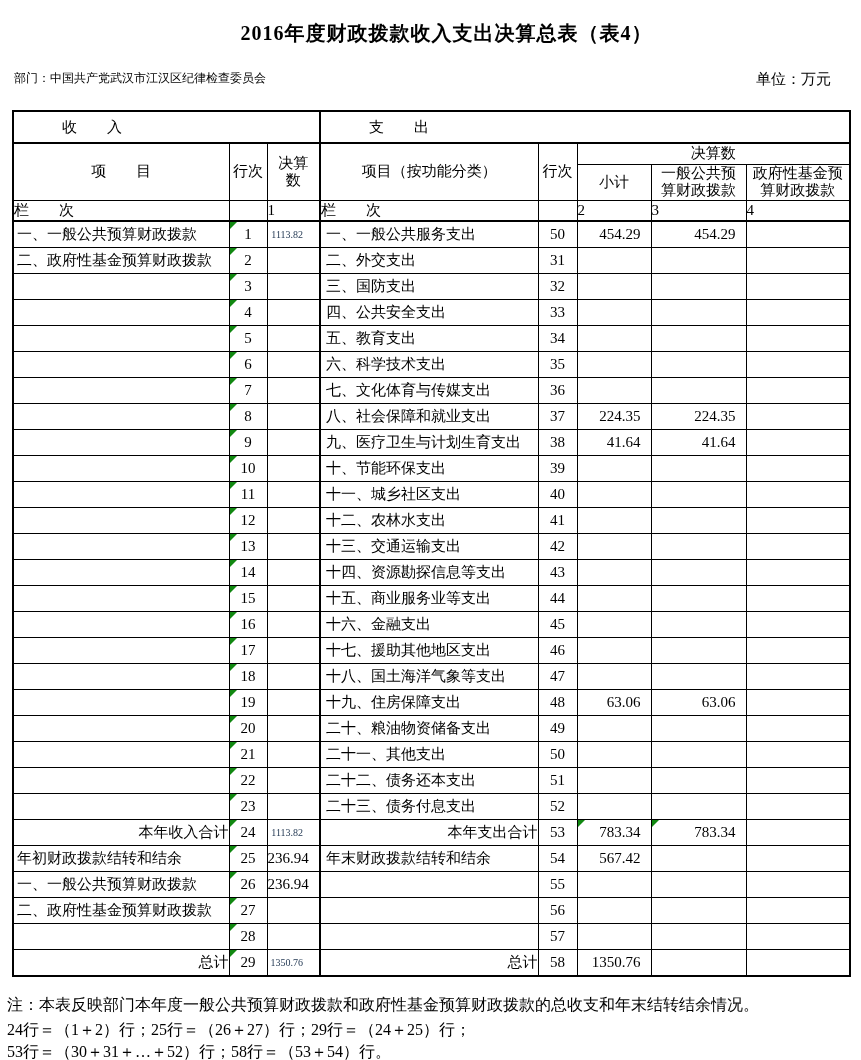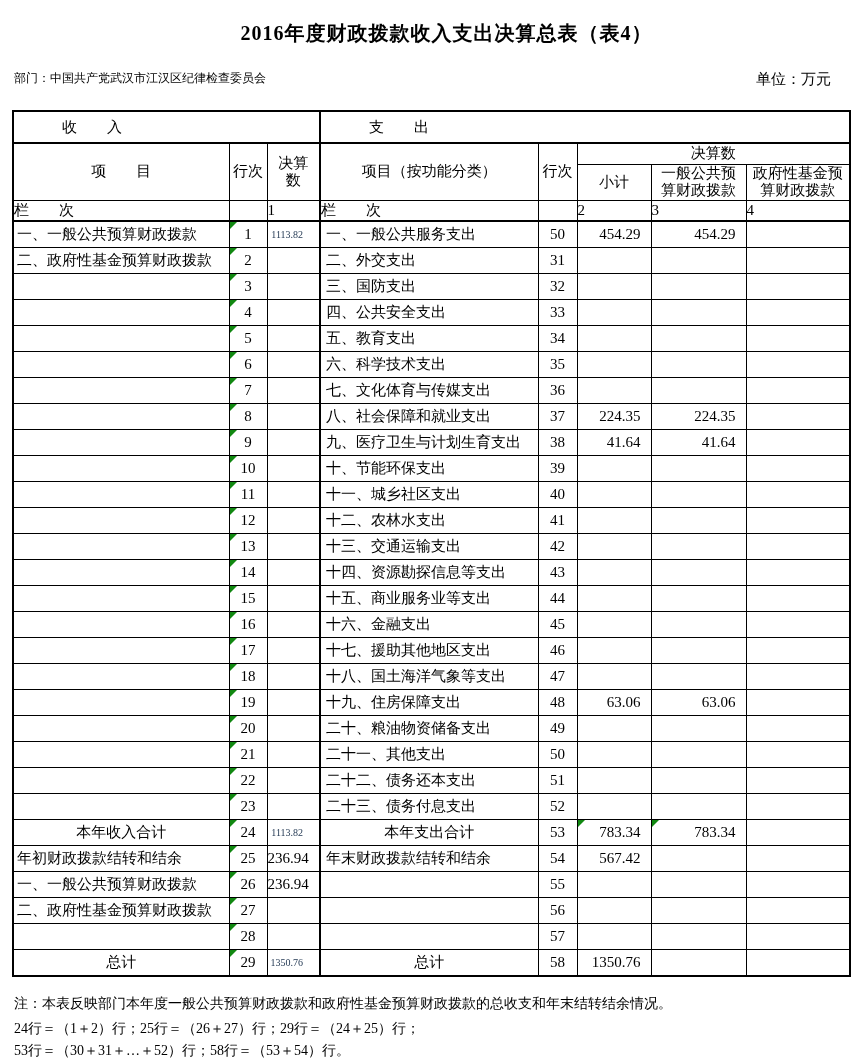--- a/index.html
+++ b/index.html
@@ -37,31 +37,31 @@
 
   .thickL { border-left:2px solid #000; }
   .wrapcell { white-space:normal; word-break:break-all; line-height:17px; padding:0 3px; }
   .iv-h { padding:0 6px; }
 
   td.c-ii { text-align:left; padding-left:3px; }
   td.c-ei { text-align:left; padding-left:5px;margin-left:24px; }
   td.c-il, td.c-el { text-align:center; }
   td.c-iv { text-align:right; padding-right:20px; }
   td.c-st, td.c-gb, td.c-gf { text-align:right; padding-right:10px; }
-  td.center { text-align:center; padding-left:0; }
+  td.center { text-align:right; padding-left:0; }
   td.small-val { font-size:10px; color:var(--small-color); padding-right:16px; }
 
   .mark { position:relative; }
   .mark::before {
     content:""; position:absolute; top:0; left:0; width:0; height:0;
     border-top:7px solid var(--marker-green);
     border-right:7px solid transparent;
   }
 
-  .note { position:absolute; left:14px; font-size:14px; white-space:nowrap; }
+  .note { position:absolute; left:7px; font-size:16px; white-space:nowrap; }
   .note1 { top:995px; }
   .note2 { top:1020px; }
   .note3 { top:1042px; }
 </style>
 </head>
 <body>
 
 <div class="page">
 
   <div class="title">2016年度财政拨款收入支出决算总表（表4）</div>

